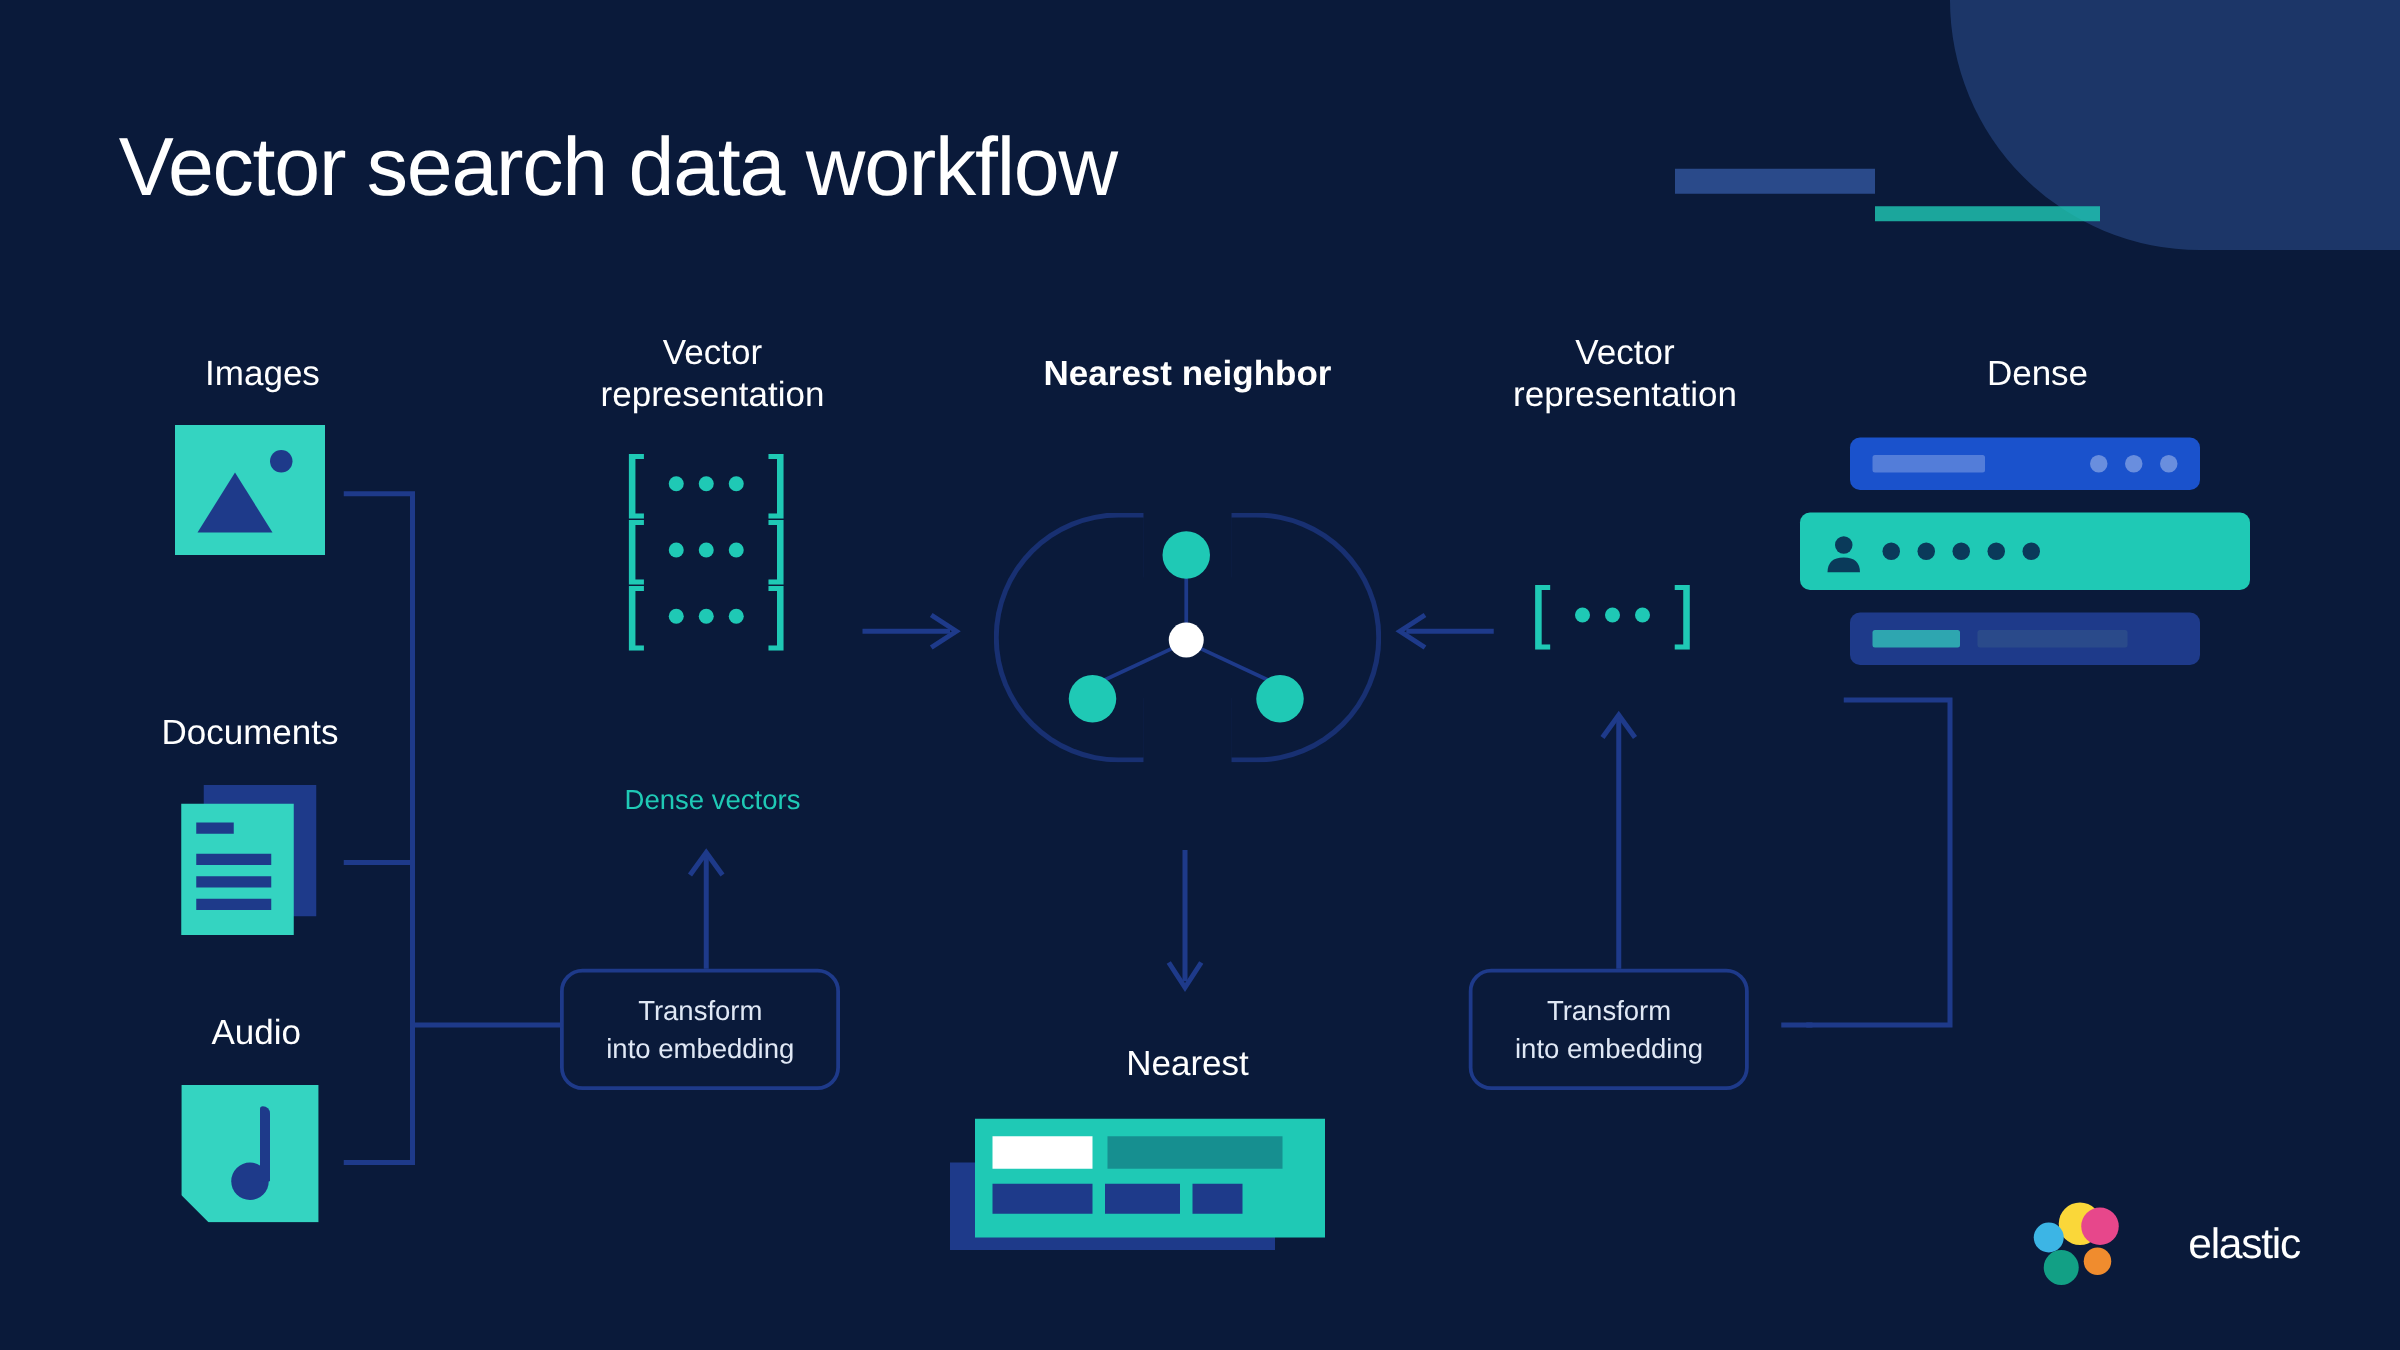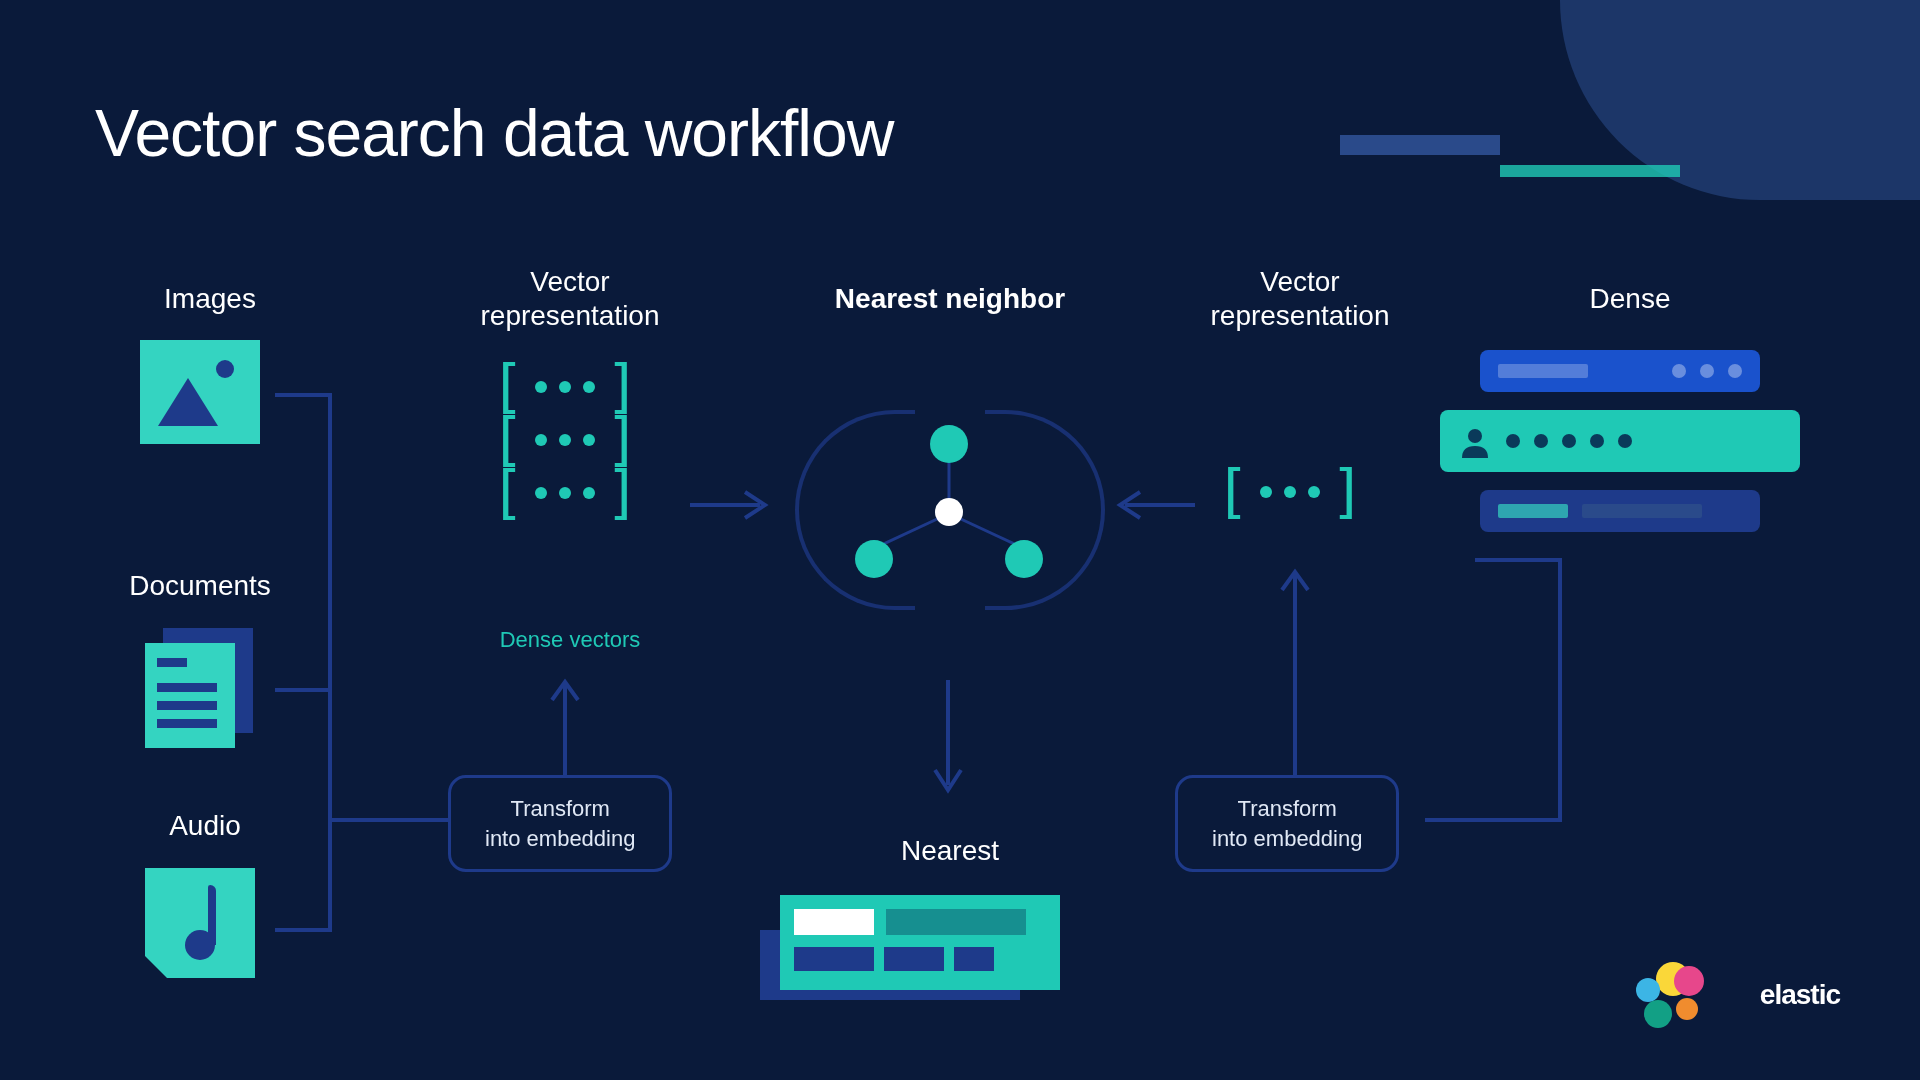--- a/index.html
+++ b/index.html
@@ -110,21 +110,21 @@
 .transform { position:absolute; border:3px solid #1e3a8a; border-radius:18px; padding:16px 34px; text-align:center; font-size:22px; color:#e0e8f5; line-height:1.35; }
 .transform .t1 { display:block; }
 .tf1 { top:775px; left: 448px; }
 .tf2 { top:775px; left:1175px; }
 
 
 .arrow { position:absolute; stroke:#1e3a8a; stroke-width:4; fill:none; }
 
 
 .logo { position:absolute; bottom:50px; right:80px; display:flex; align-items:center; gap:20px; }
-.logo-text { font-size:28px; font-weight:700; letter-spacing:-1px;margin-left:36px; }
+.logo-text { font-size:34px; font-weight:400; letter-spacing:-1px;margin-left:36px; }
 .logo-mark { width:70px; height:70px; position:relative; }
 .lm { position:absolute; border-radius:50%; }
 .lm1 { width:34px; height:34px; background:#fad739; top:2px; left:22px; }
 .lm2 { width:24px; height:24px; background:#3cb5e5; top:18px; left:2px; }
 .lm3 { width:30px; height:30px; background:#e7478b; top:6px; right:0; }
 .lm4 { width:28px; height:28px; background:#12a085; bottom:2px; left:10px; }
 .lm5 { width:22px; height:22px; background:#f08c2e; bottom:10px; right:6px; }
 
 </style>
 </head>

